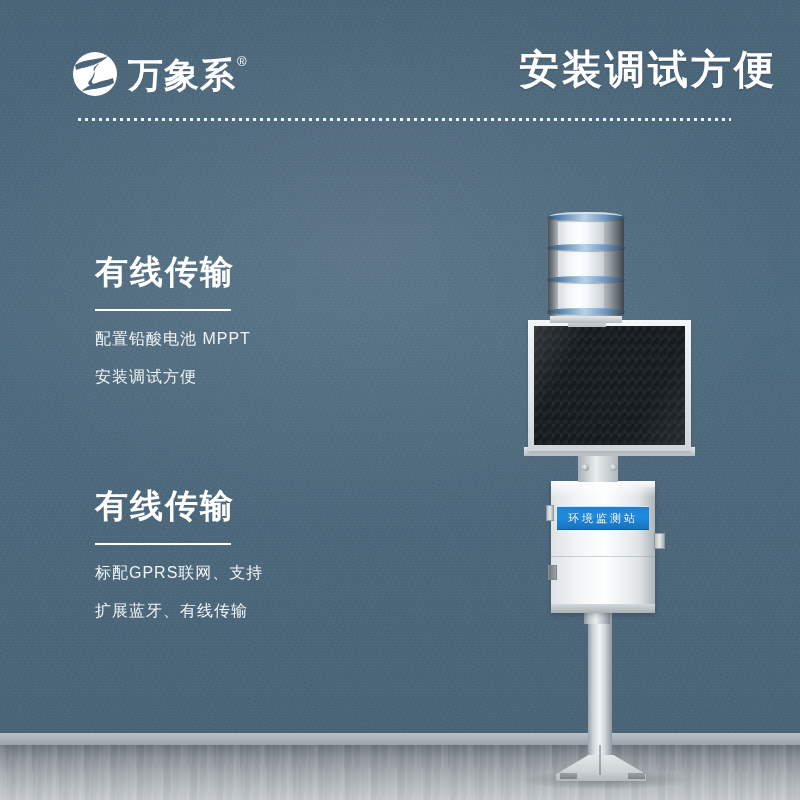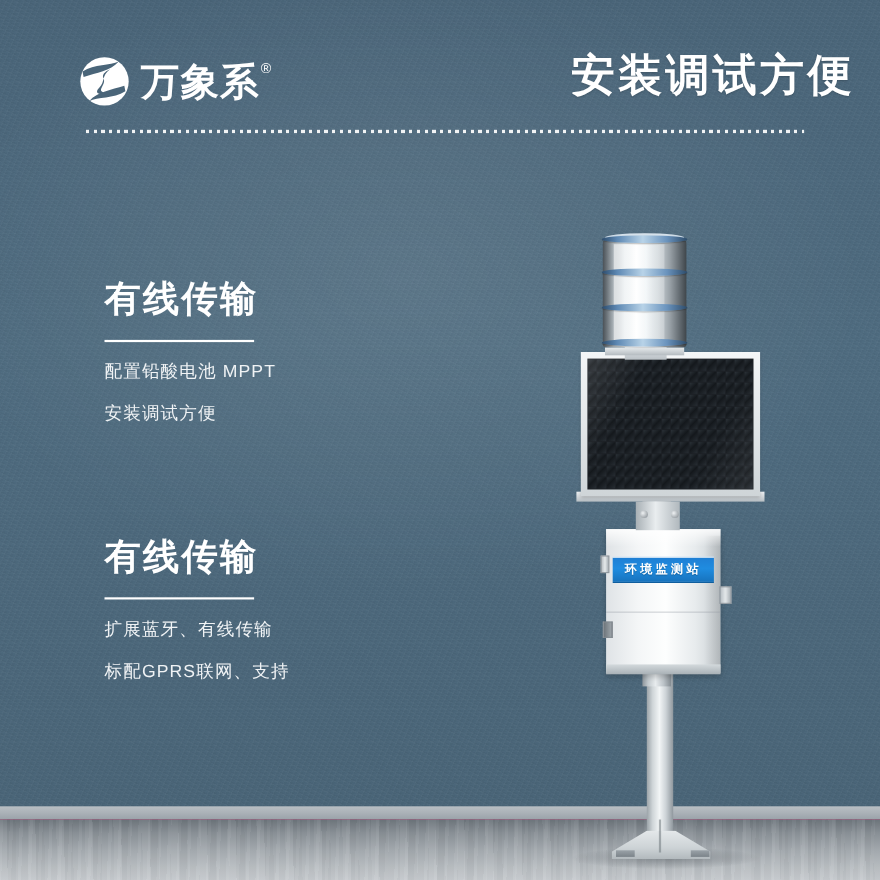--- a/index.html
+++ b/index.html
@@ -303,21 +303,20 @@
   .box-label {
     position: absolute;
     left: 557px; top: 506px;
     width: 92px; height: 22px;
     background: linear-gradient(180deg, #1f7fd4 0%, #1f8ce0 45%, #1773bd 100%);
     border-top: 1px solid #cfe3f5;
     border-bottom: 1px solid #0f5e9e;
     display: flex;
     align-items: center;
     justify-content: center;
-    font-weight: bold;
   }
   .box-label span {
     color: #ffffff;
     font-size: 11px;
     letter-spacing: 3px;
     line-height: 1;
     white-space: nowrap;
     text-shadow: 0 1px 1px rgba(0,0,0,.25);
   }
   .box-latch {
@@ -383,22 +382,22 @@
   <div class="feature one">
     <div class="feature-title">有线传输</div>
     <div class="feature-underline"></div>
     <div class="feature-line">配置铅酸电池 MPPT</div>
     <div class="feature-line">安装调试方便</div>
   </div>
 
   <div class="feature two">
     <div class="feature-title">有线传输</div>
     <div class="feature-underline"></div>
+    <div class="feature-line">标配GPRS联网、支持</div>
     <div class="feature-line">扩展蓝牙、有线传输</div>
-    <div class="feature-line">标配GPRS联网、支持</div>
   </div>
 
   <div class="floor-shadow"></div>
 
   <div class="pole-lower"></div>
   <div class="base-plate"></div>
   <div class="pole-seam"></div>
   <div class="base-foot left"></div>
   <div class="base-foot right"></div>
 

